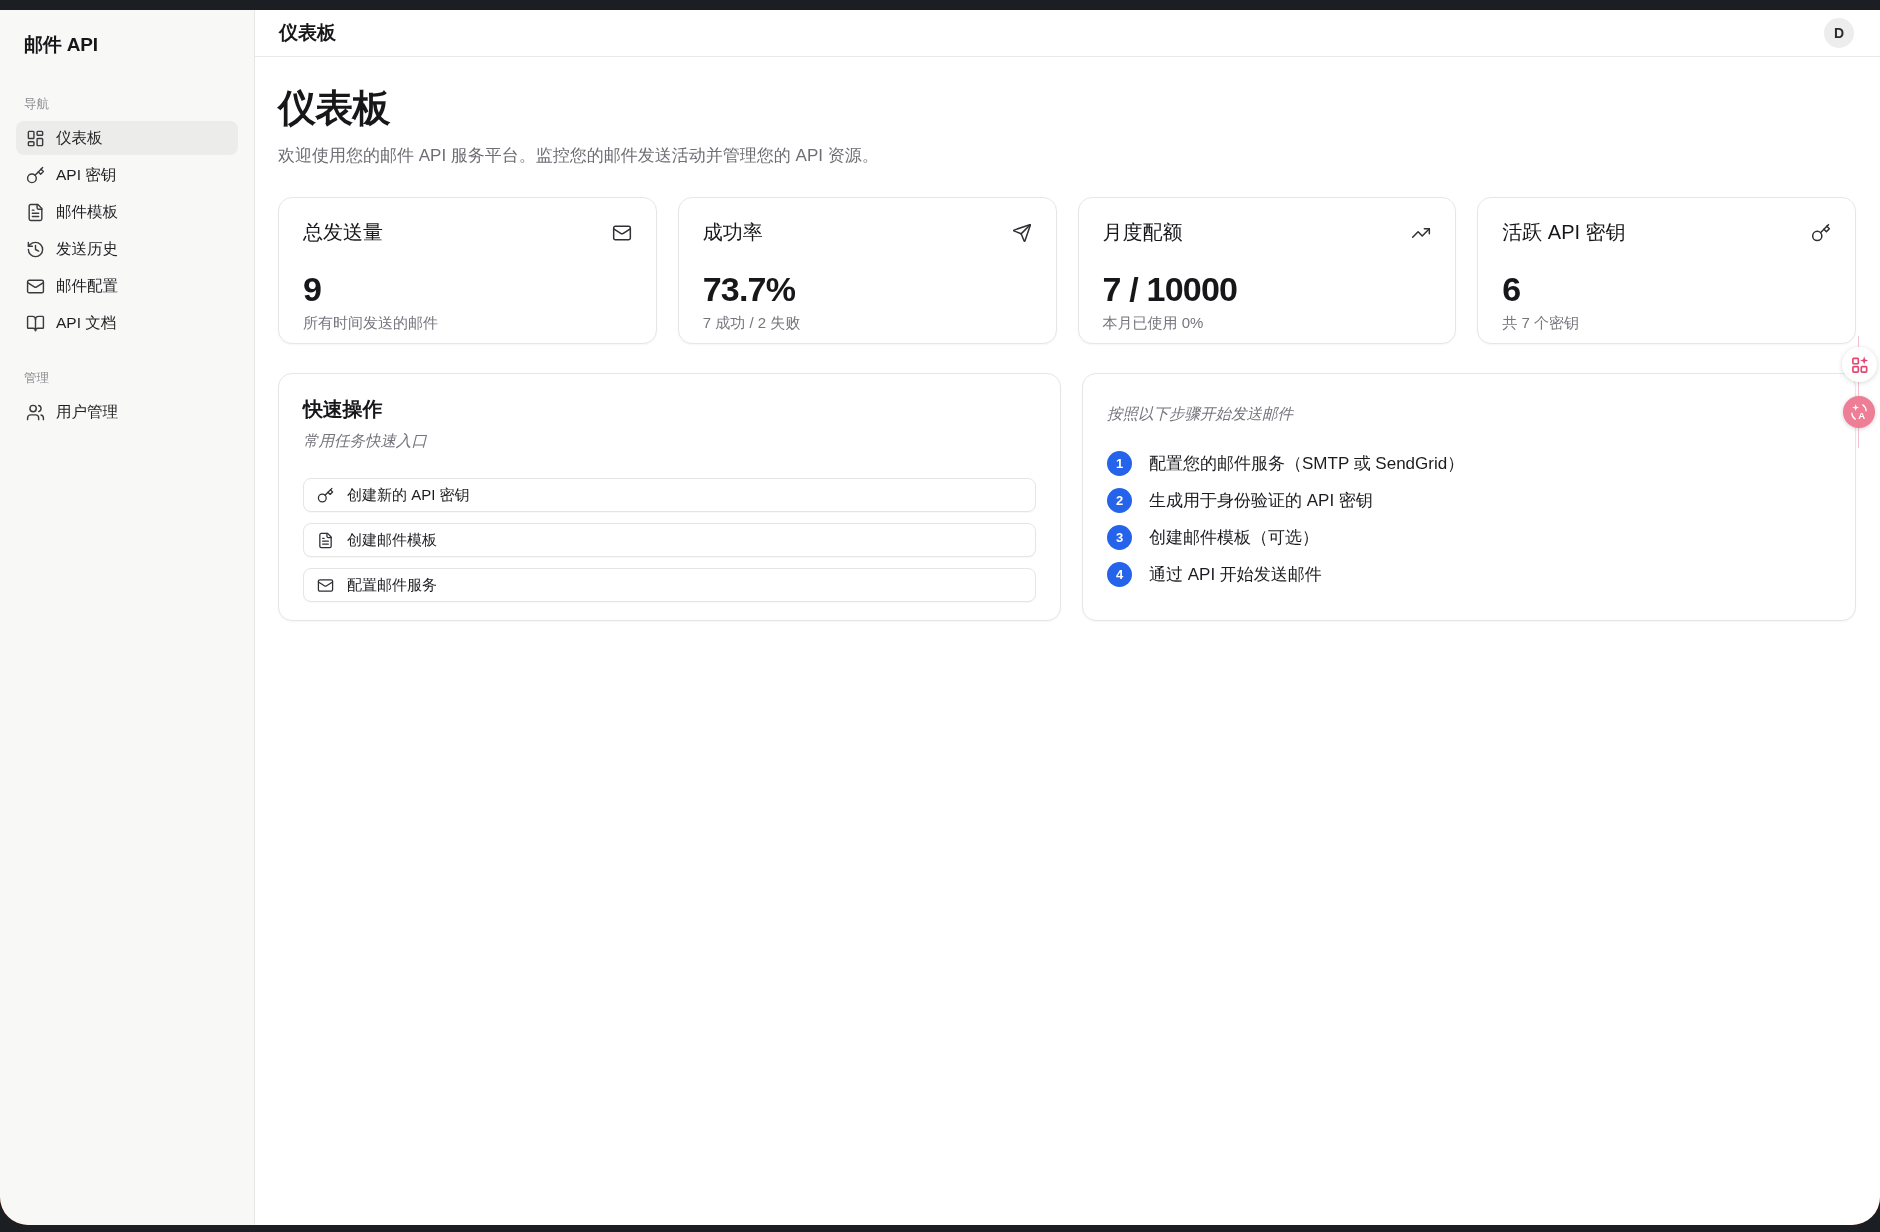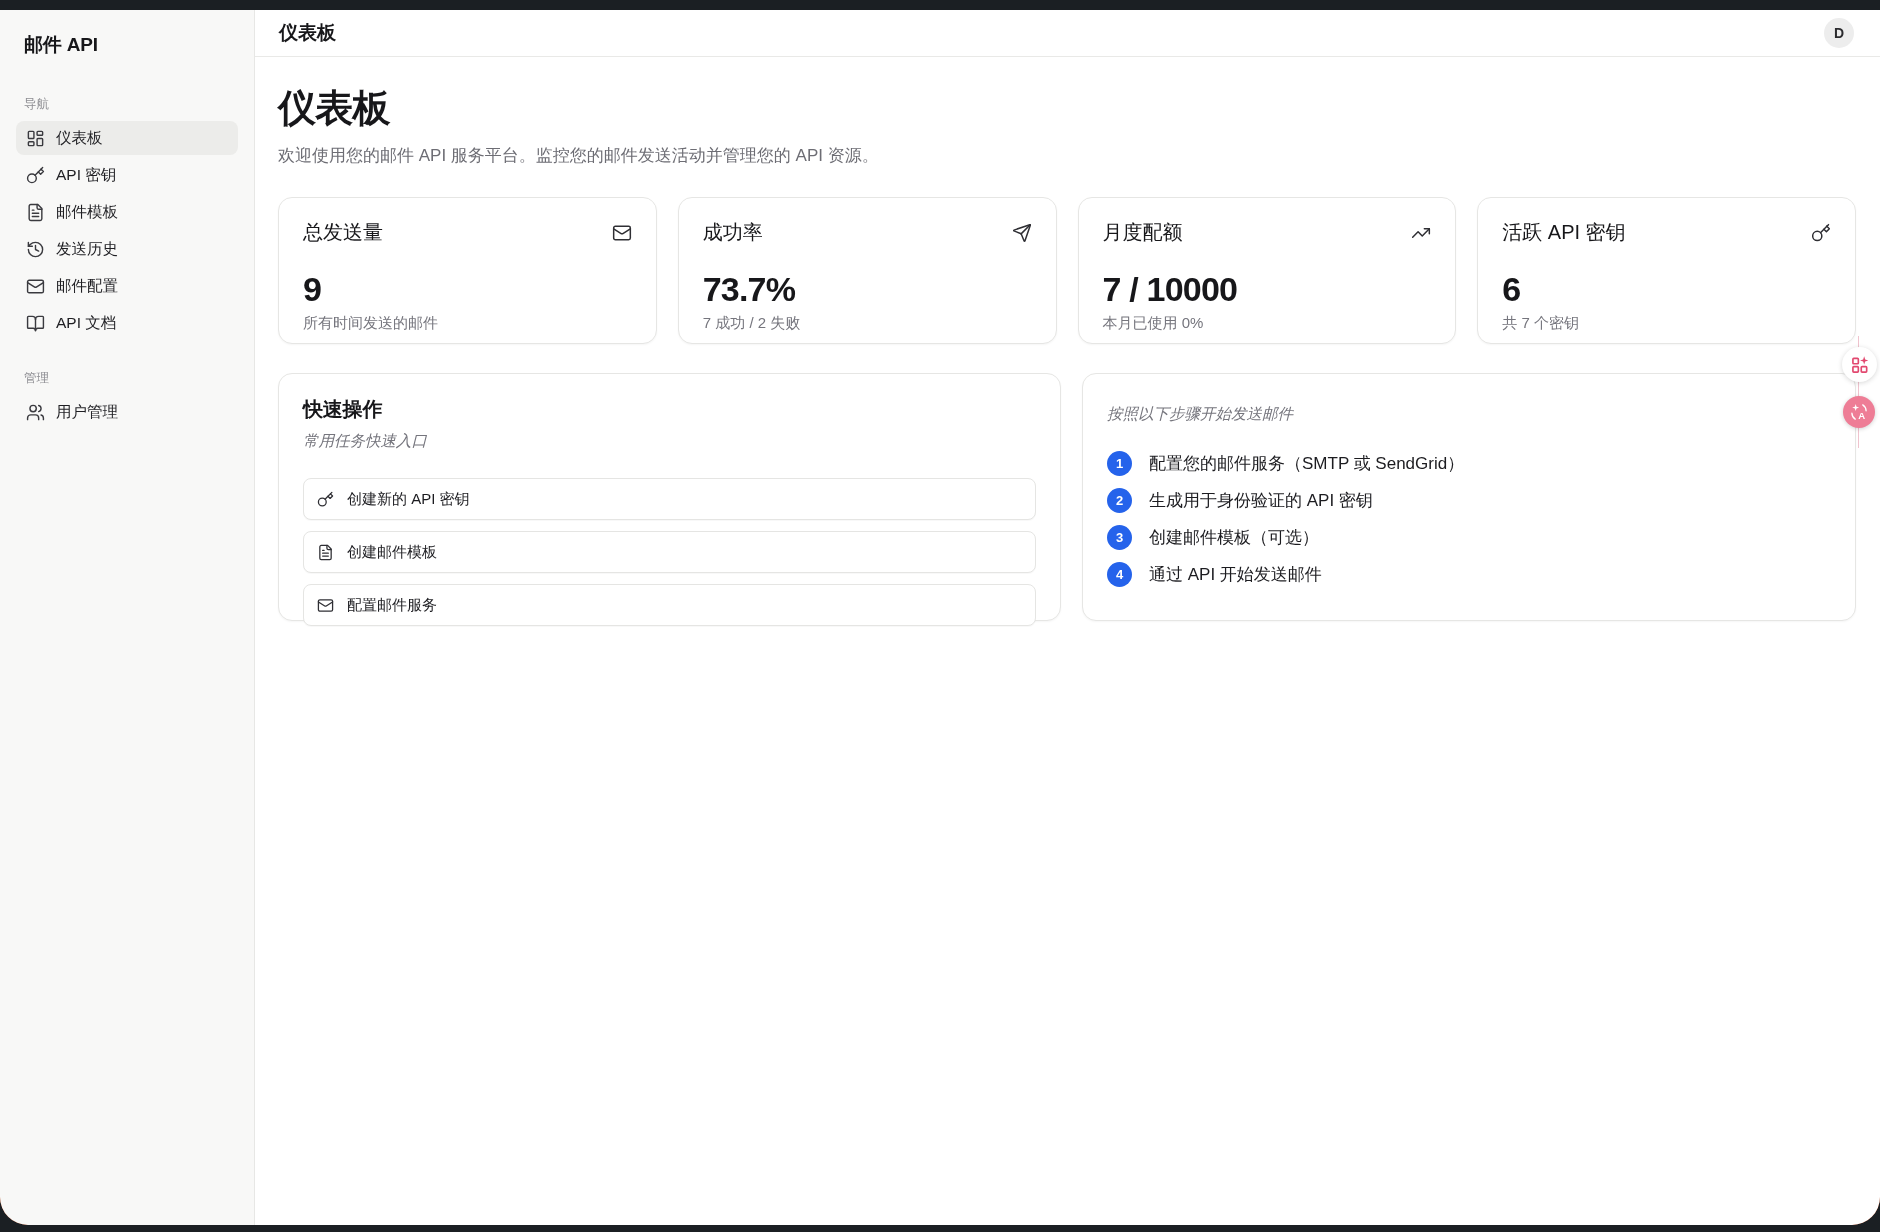--- a/index.html
+++ b/index.html
@@ -69,21 +69,21 @@
   .stat-sub { margin-top:5px; font-size:15px; color:#75757d; }
   
   .row2 { display:flex; gap:21px; margin-top:29px; }
   .panel { height:248px; padding:22px 24px; }
   .panel-quick { width:783px; flex:0 0 783px; }
   .panel-start { flex:1; position:relative; }
   .panel-title { font-size:20px; font-weight:600; letter-spacing:-0.2px; }
   .panel-subtitle { margin-top:8px; font-size:15.5px; color:#75757d;font-style:italic; }
   .actions { margin-top:26px; display:flex; flex-direction:column; gap:11px; }
   .action-btn {
-    height:42px; border:1px solid #e5e5e3; border-radius:8px; background:#fff;
+    height:34px; border:1px solid #e5e5e3; border-radius:8px; background:#fff;
     display:flex; align-items:center; gap:13px; padding:0 13px;
     font-size:15px; font-weight:500; color:#1c1c20; cursor:pointer;
     box-shadow:0 1px 1px rgba(0,0,0,0.03);
   }
   .action-btn .icn { width:17px; height:17px; color:#2f2f34; }
   .steps { margin-top:26px; display:flex; flex-direction:column; gap:12px; }
   .step-row { display:flex; align-items:center; gap:17px; }
   .step-badge {
     width:25px; height:25px; border-radius:50%;
     background:#2563eb; color:#fff;

